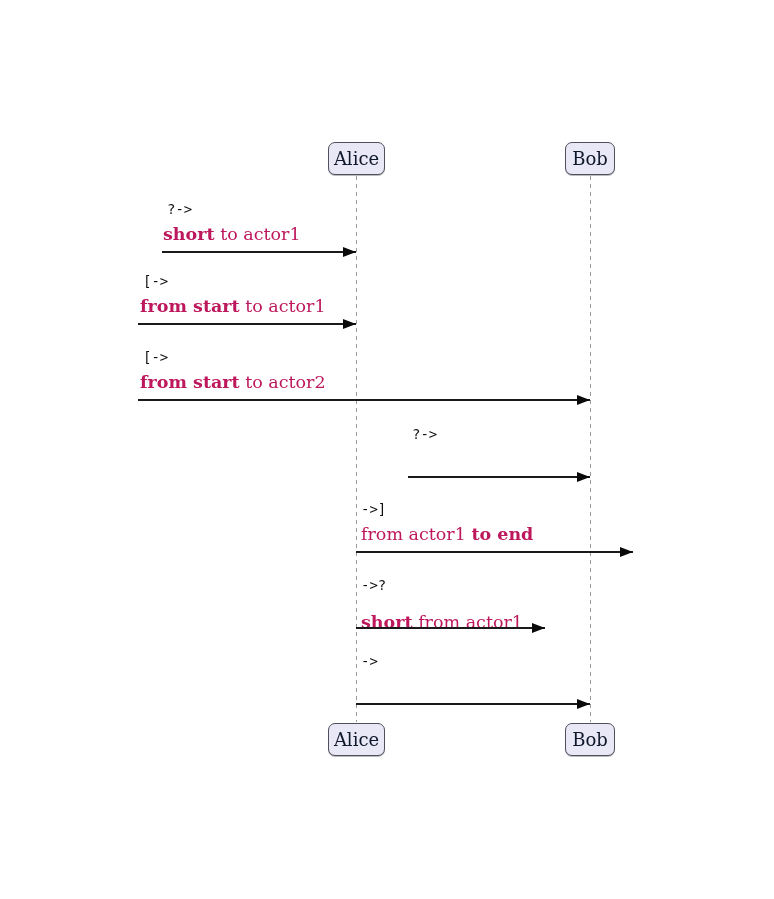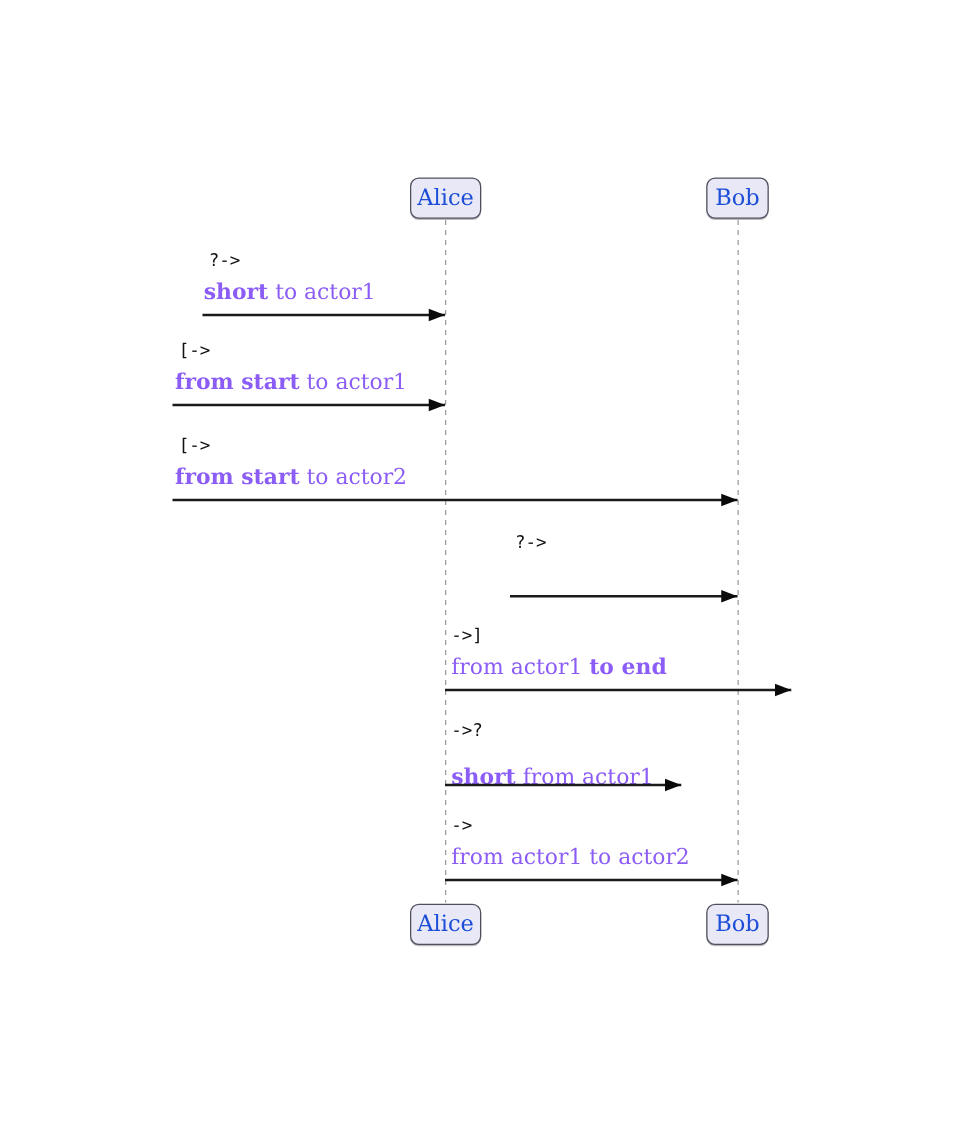--- a/index.html
+++ b/index.html
@@ -5,33 +5,33 @@
   html,body { margin:0; padding:0; background:#ffffff; }
   .canvas {
     position:relative; width:774px; height:899px; background:#ffffff;
     font-family:"DejaVu Serif", serif; color:#000;
     overflow:hidden;
   }
   .actor-box {
     position:absolute; height:33px; box-sizing:border-box;
     background:#e8e8f6; border:1.5px solid #50505c; border-radius:7px;
     display:flex; align-items:center; justify-content:center;
-    font-size:18px; color:#1d4ed8;
+    font-size:18px; color:#0f172a;
     box-shadow:0 1px 0 rgba(60,60,80,0.35);
   }
   .lifeline {
     position:absolute; width:1px; top:176px; height:546px;
     background:repeating-linear-gradient(to bottom,#9a9a9a 0 4px,transparent 4px 8px);
   }
   .prefix {
     position:absolute; font-family:"DejaVu Sans Mono", monospace;
     font-size:14px; line-height:16px; color:#111; white-space:pre;
   }
   .mlabel {
-    position:absolute; font-size:17.5px; line-height:22px; color:#8b5cf6; white-space:pre;
+    position:absolute; font-size:17.5px; line-height:22px; color:#be185d; white-space:pre;
   }
   .mlabel .b { font-weight:bold; }
   .arrow {
     position:absolute; height:1.6px; background:#1a1a1a;
   }
   .arrow .head {
     position:absolute; right:0; top:-4.2px; width:0; height:0;
     border-left:13px solid #0a0a0a;
     border-top:5px solid transparent;
     border-bottom:5px solid transparent;
@@ -88,18 +88,17 @@
       <span class="head"></span>
     </div>
 
   <div class="prefix" style="left:361px; top:577px;">-&gt;?</div>
   <div class="mlabel" style="left:361px; top:599px;margin-top:12px;"><span class="b">short</span><span> from actor1</span></div>
   <div class="arrow" style="left:356px; top:627px; width:189px;">
       <span class="head"></span>
     </div>
 
   <div class="prefix" style="left:361px; top:653px;">-&gt;</div>
-  <div class="mlabel" style="left:361px; top:675px;"><span>from actor1 to actor2</span><span></span></div>
   <div class="arrow" style="left:356px; top:703px; width:234px;">
       <span class="head"></span>
     </div>
 
 </div>
 
 </body></html>

